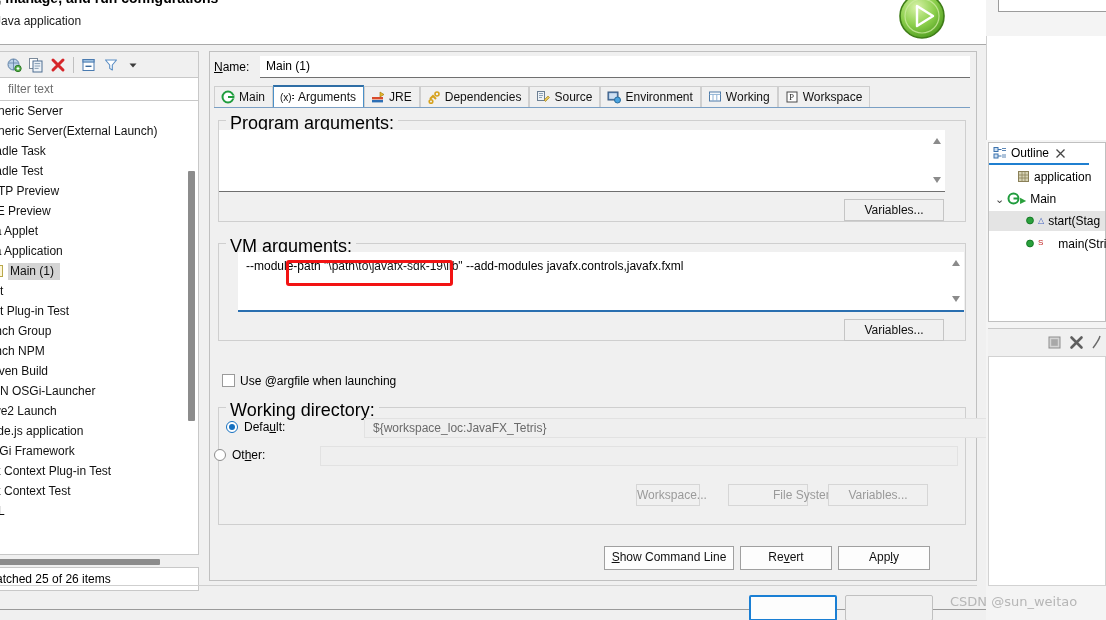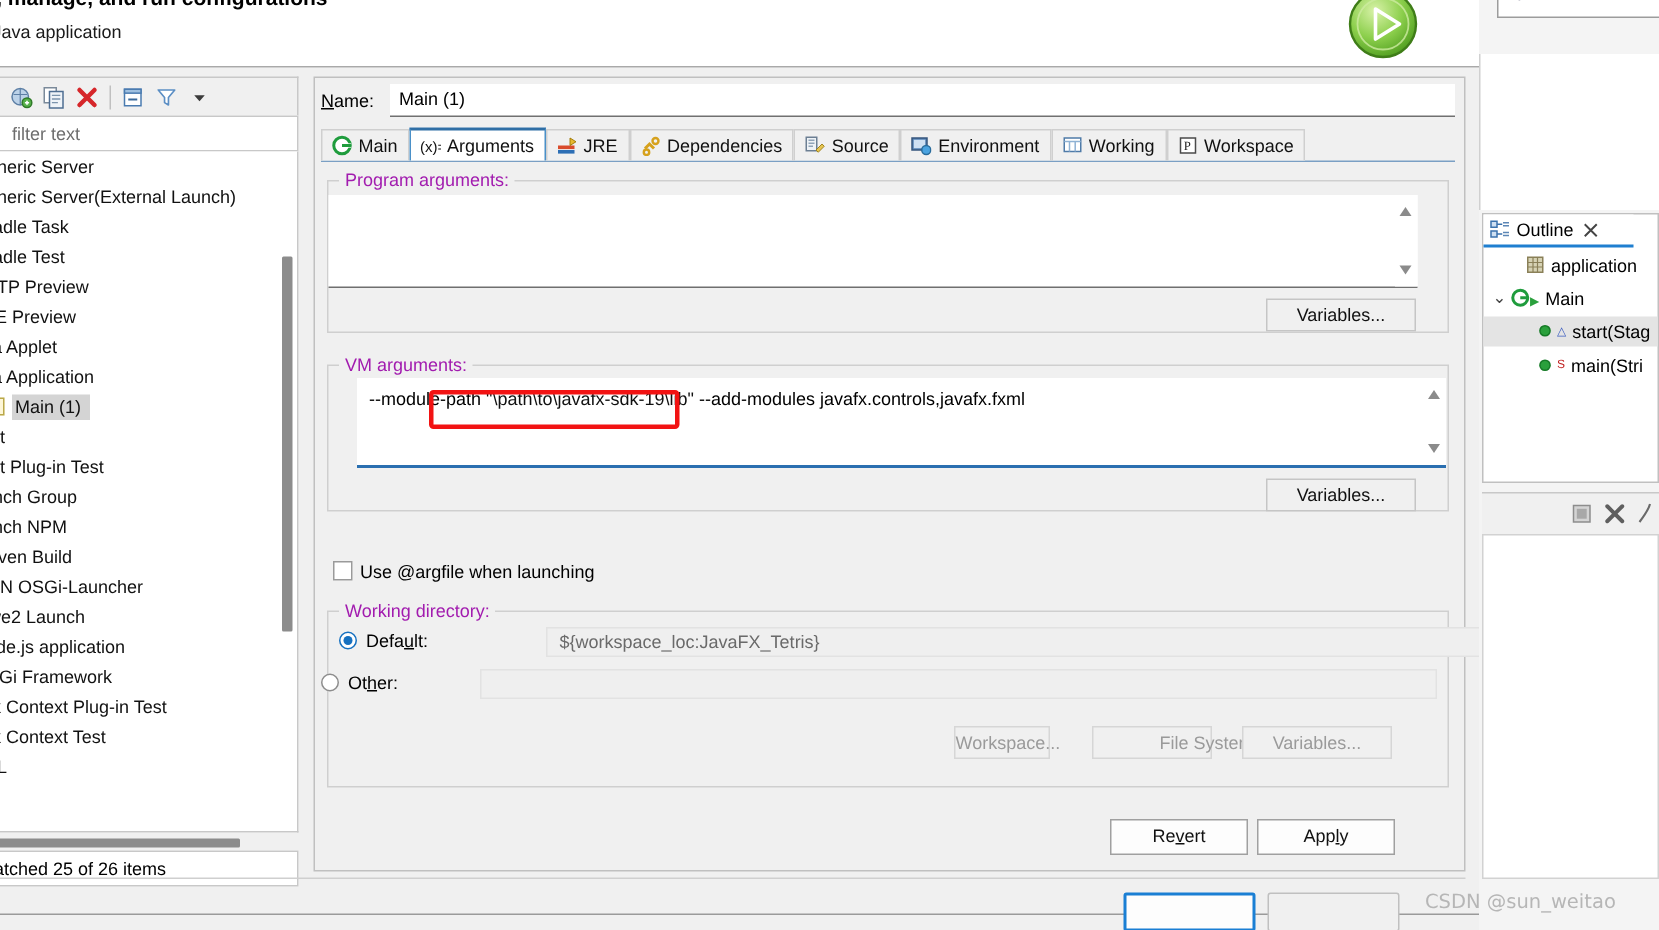--- a/index.html
+++ b/index.html
@@ -175,21 +175,21 @@
 
   
   .group {
     position: absolute;
     border: 1px solid #cfcfcf;
     border-radius: 0;
   }
   .group-title {
     position: absolute; top: -8px; left: 7px;
     background: #f0f0f0; padding: 0 4px;
-    font-size: 12px; color: #a21caf;
+    font-size: 18px; color: #000000;
     white-space: nowrap;
   }
   .textarea-box {
     position: absolute;
     background: #fff;
     border: none;
     border-bottom: 1px solid #6f6f6f;
     font-size: 12px;
   }
   .ta-text {
@@ -559,20 +559,21 @@
       <div class="field-ro" style="left:110px; top:366px; width:638px;margin-left:44px;">${workspace_loc:JavaFX_Tetris}</div>
       <div class="chk-row" style="left:4px; top:396px;">
         <span class="radio"></span><span>Ot<u>h</u>er:</span>
       </div>
       <div class="field-ro" style="left:110px; top:394px; width:638px;"></div>
 
       <div class="btn dim" style="left:426px; top:432px; width:64px;">Workspace...</div>
       <div class="btn dim" style="left:518px; top:432px; width:80px;padding-left:44px;">File System...</div>
       <div class="btn dim" style="left:618px; top:432px; width:100px;">Variables...</div>
 
+      <div class="btn plain" style="left:394px; top:494px; width:130px; height:24px;"><u>S</u>how Command Line</div>
       <div class="btn plain" style="left:530px; top:494px; width:92px; height:24px;">Re<u>v</u>ert</div>
       <div class="btn plain" style="left:628px; top:494px; width:92px; height:24px;">App<u>l</u>y</div>
     </div>
 
     <div id="bottom-sep"></div>
     <div id="btm-run"></div>
     <div id="btm-close"></div>
   </div>
 
   <div id="right-col">
@@ -600,21 +601,21 @@
             </svg><span style="margin-left: 4px;">application</span></div>
           <div class="ol-row" style="left: 0px; top: 46px; width: 116px; padding-left: 18px;"><span style="position: absolute; left: 6px; top: 0px; color: rgb(68, 68, 68); font-size: 11px;">⌄</span><svg width="13" height="13" viewBox="0 0 13 13" style="vertical-align: -2px;">
               <circle cx="6.5" cy="6.5" r="5" fill="#fff" stroke="#1f9c3d" stroke-width="2"></circle>
               <path d="M6.5 6.5h5.5" stroke="#1f9c3d" stroke-width="2"></path>
             </svg><span style="color: rgb(42, 160, 60); font-size: 8px; vertical-align: 0px;">▶</span><span style="margin-left: 4px;">Main</span></div>
           <div class="ol-row sel" style="left: 0px; top: 68px; width: 116px; padding-left: 36px;"><svg width="13" height="13" viewBox="0 0 13 13" style="vertical-align: -2px;">
               <circle cx="5" cy="6.5" r="3.4" fill="#2aa03c" stroke="#157a26"></circle>
             </svg><span style="color: rgb(64, 96, 192); font-size: 8px; vertical-align: 2px;">△</span><span style="margin-left: 4px;">start(Stag</span></div>
           <div class="ol-row" style="left: 0px; top: 90px; width: 116px; padding-left: 36px;"><svg width="13" height="13" viewBox="0 0 13 13" style="vertical-align: -2px;">
               <circle cx="5" cy="6.5" r="3.4" fill="#2aa03c" stroke="#157a26"></circle>
-            </svg><span style="color: rgb(192, 32, 32); font-size: 8px; vertical-align: 3px;">S</span><span style="margin-left: 4px;">main(Stri</span></div>
+            </svg><span style="color: rgb(192, 32, 32); font-size: 8px; vertical-align: 3px;">S</span><span style="margin-left: 15px;">main(Stri</span></div>
         </div>
     </div>
 
     <div id="console-tb">
       <svg width="15" height="15" viewBox="0 0 15 15">
         <rect x="2" y="2" width="11" height="11" fill="#d4d4d4" stroke="#8d8d8d"></rect>
         <rect x="4.2" y="4.2" width="6.6" height="6.6" fill="#a8a8a8"></rect>
       </svg>
       <svg width="15" height="15" viewBox="0 0 15 15">
         <path d="M2.5 2.5l10 10M12.5 2.5l-10 10" stroke="#5f5f5f" stroke-width="2.6" stroke-linecap="round"></path>

